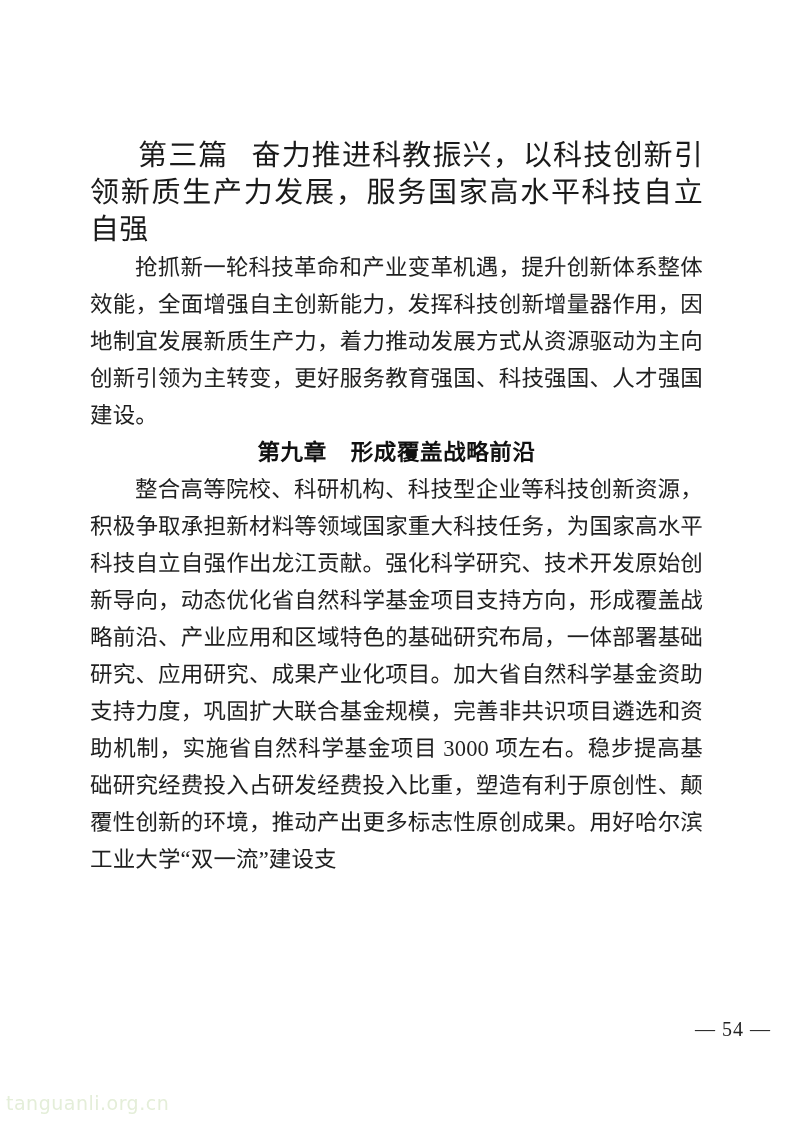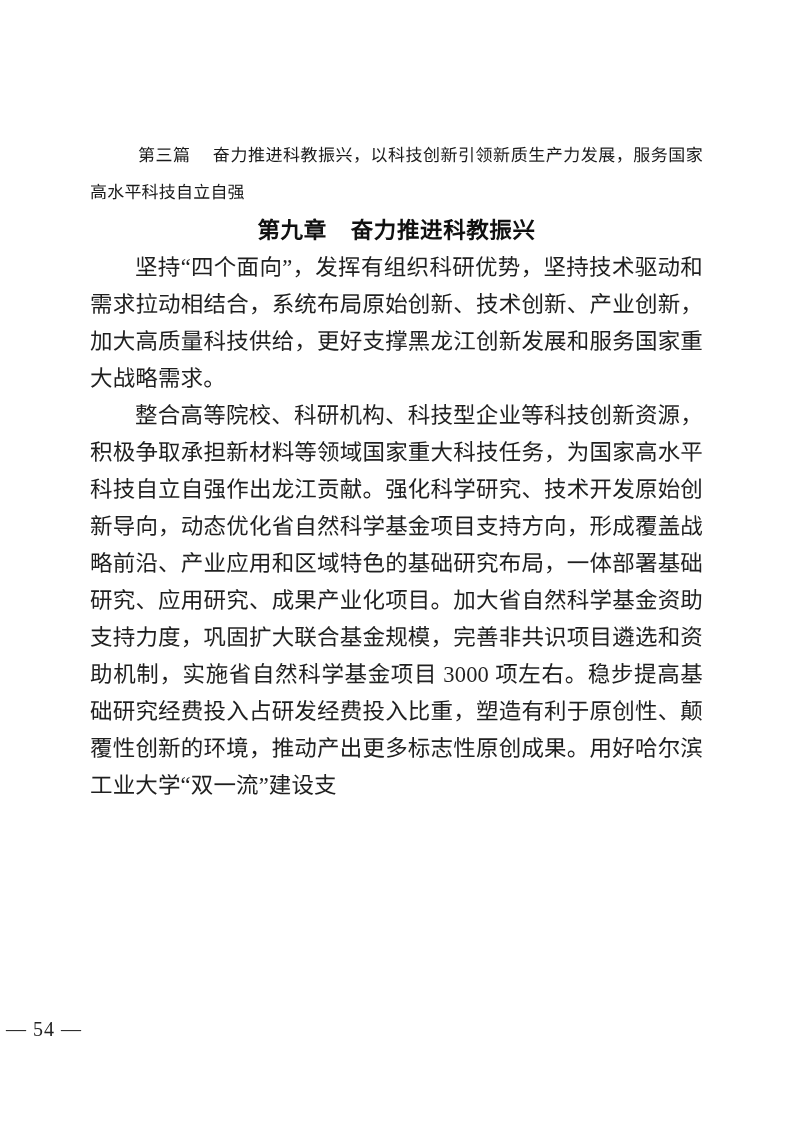--- a/index.html
+++ b/index.html
@@ -21,21 +21,21 @@
   }
   .content {
     position: absolute;
     left: 90px;
     top: 137px;
     width: 613px;
   }
   
   .doc-title {
     font-family: "Liberation Sans", "DejaVu Sans", sans-serif;
-    font-size: 17px;
+    font-size: 29px;
     line-height: 37px;
     color: #1a1a1a;
     text-align: justify;
     text-align-last: left;
     text-indent: 48px;
     margin: 0 0 1px 0;
     letter-spacing: 0.2px;
     font-weight: 400;
   }
   
@@ -66,23 +66,23 @@
     width: 24px;
   }
   .doc-title .gap {
     display: inline-block;
     width: 22px;
   }
   
   .page-footer {
     position: absolute;
     left: 0;
-    right: 4px;
+    right: 16px;
     top: 1018px;
-    text-align: left;
+    text-align: right;
     font-family: "Liberation Serif", "DejaVu Serif", serif;
     font-size: 20px;
     color: #222222;
     letter-spacing: 1px;
   }
   .page-footer .rule {
     display: inline-block;
     color: #222222;
     padding: 0 6px;
   }
@@ -100,26 +100,27 @@
 </style>
 </head>
 <body>
 
 <div class="page">
 
   <div class="content">
 
     <h1 class="doc-title"><span>第三篇</span><span class="gap"></span><span>奋力推进科教振兴，以科技创新引领新质生产力发展，服务国家高水平科技自立自强</span></h1>
 
+    <p class="body-para">抢抓新一轮科技革命和产业变革机遇，提升创新体系整体效能，全面增强自主创新能力，发挥科技创新增量器作用，因地制宜发展新质生产力，着力推动发展方式从资源驱动为主向创新引领为主转变，更好服务教育强国、科技强国、人才强国建设。</p>
 
-    <h2 class="heading-center"><span>第九章</span><span class="gap"></span><span>奋力推进科教振兴</span></h2>
+    <h2 class="heading-center"><span>第九章</span><span class="gap"></span><span>形成覆盖战略前沿</span></h2>
 
-    <p class="body-para">坚持“四个面向”，发挥有组织科研优势，坚持技术驱动和需求拉动相结合，系统布局原始创新、技术创新、产业创新，加大高质量科技供给，更好支撑黑龙江创新发展和服务国家重大战略需求。</p>
 
 
     <p class="body-para">整合高等院校、科研机构、科技型企业等科技创新资源，积极争取承担新材料等领域国家重大科技任务，为国家高水平科技自立自强作出龙江贡献。强化科学研究、技术开发原始创新导向，动态优化省自然科学基金项目支持方向，形成覆盖战略前沿、产业应用和区域特色的基础研究布局，一体部署基础研究、应用研究、成果产业化项目。加大省自然科学基金资助支持力度，巩固扩大联合基金规模，完善非共识项目遴选和资助机制，实施省自然科学基金项目 3000 项左右。稳步提高基础研究经费投入占研发经费投入比重，塑造有利于原创性、颠覆性创新的环境，推动产出更多标志性原创成果。用好哈尔滨工业大学“双一流”建设支</p>
 
   </div>
 
   <div class="page-footer"><span class="rule">—</span><span>54</span><span class="rule">—</span></div>
 
+  <div class="watermark">tanguanli.org.cn</div>
 
 </div>
 
 </body></html>

